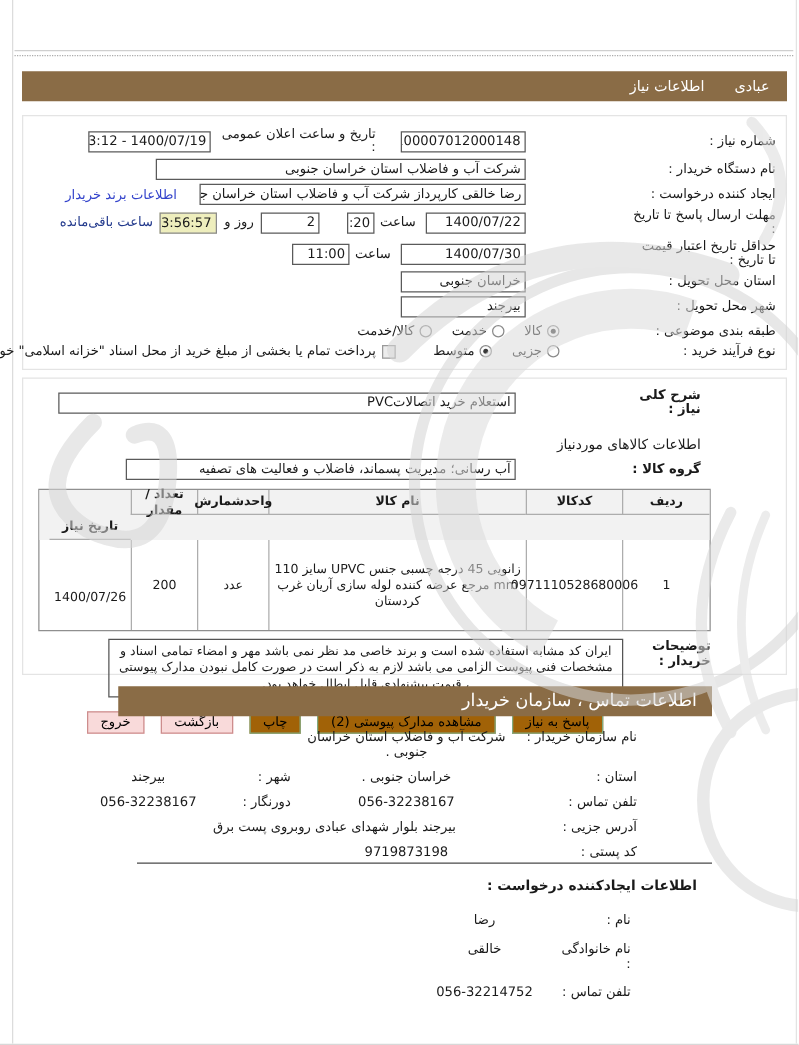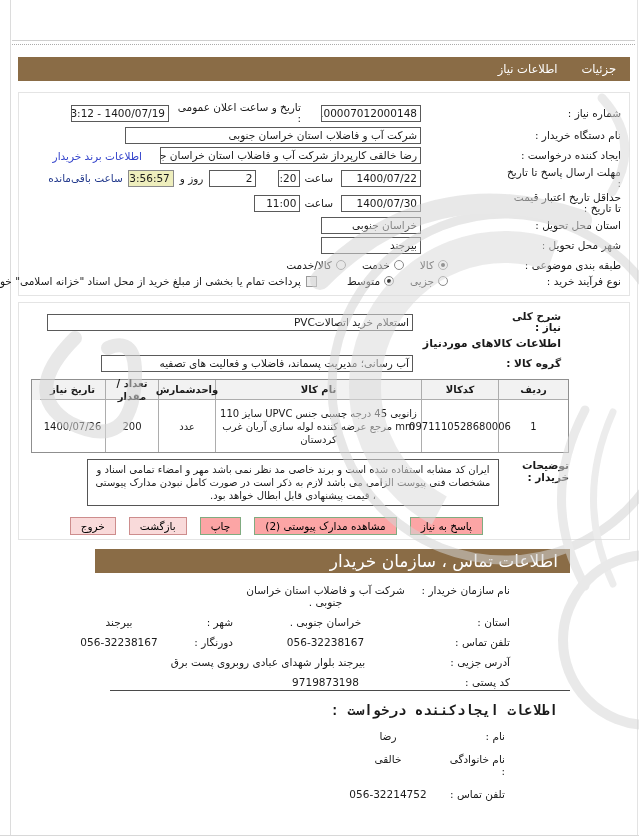--- a/index.html
+++ b/index.html
@@ -49,85 +49,85 @@
   .box.yellow { background:#eeeebd; border-color:#8a8a8a; }
   .link { color:#3343cb; font-size:10.5px; cursor:pointer; }
   .navy { color:#22398c; }
 
   .radio { flex:none; width:10px; height:10px; border:1px solid #8a8a8a; border-radius:50%;
            background:#fdfdfd; margin-left:4px; position:relative; }
   .radio.on::after { content:''; position:absolute; inset:2px; border-radius:50%; background:#3a3a3a; }
   .opt { margin-left:16px; }
   .chk { flex:none; width:11px; height:11px; border:1px solid #9a9a9a; background:#ececec; margin-left:5px; }
 
-  .h-bold { font-weight:bold; font-size:11px; margin:4px 60px 5px 0; }
+  .h-bold { font-weight:normal; font-size:11px; margin:16px 60px 5px 0; }
 
   .tbl { margin:7px 52px 0 0; width:538px; border:1px solid #8f8f8f; }
   .tr { display:flex; }
   .tr.head { background:#f2f2f2; font-weight:bold; }
   .td { border-left:1px solid #adadad; border-bottom:1px solid #adadad;
         display:flex; align-items:center; justify-content:center;
         text-align:center; padding:2px 2px; font-size:10px; line-height:13px; }
   .tr .td:last-child { border-left:none; }
   .tr:last-child .td { border-bottom:none; }
   .c-row  { width:70px; }
   .c-code { width:77px; }
   .c-name { width:206px; }
   .c-unit { width:57px; }
   .c-qty  { width:53px; }
-  .c-date { width:65px; }
+  .c-date { width:65px;margin-top:20px; }
   .tr.head .td { height:20px; }
   .tr.body .td { min-height:52px; }
 
   .descrow { display:flex; margin:6px 52px 0 0; }
   .desclbl { flex:none; width:64px; font-weight:bold; text-align:right; line-height:12px; padding-left:4px; }
   .descbox { flex:none; width:412px; border:1px solid #555; padding:3px 6px; margin-right:6px;
              font-size:10px; line-height:13px; text-align:center; min-height:34px; }
 
   .btnrow { display:flex; gap:13px; margin:11px 138px 0 0; }
   .btn { flex:none; height:18px; line-height:16px; padding:0 10px; font-size:10.5px;
          border:1px solid; cursor:pointer; background:#eee; font-family:inherit; }
-  .btn.green { background:#fca5a5; border-color:#80ab80; }
+  .btn.green { background:#a16207; border-color:#80ab80; }
   .btn.pink  { background:#f9dada; border-color:#cd8d8d; }
 
   .bar2 { position:absolute; top:549px; left:95px; width:475px; height:24px;
-          background:#8a6c46; color:#fff; font-size:17px;
+          background:#8a6c46; color:#fff; font-size:14px;
           display:flex; align-items:center; padding:0 12px; }
 
   .contact { position:absolute; top:584px; left:60px; width:450px; }
   .crow { display:flex; margin-bottom:8px; align-items:flex-start; }
   .clab  { flex:none; width:92px; text-align:right; }
   .cval  { flex:none; width:185px; text-align:center; }
   .clab2 { flex:none; width:55px; text-align:right; }
   .cval2 { flex:none; width:118px; text-align:center; }
   .cval.wide { width:300px; text-align:center; }
 
   .divider { position:absolute; top:690px; left:110px; width:460px; border-top:1px solid #4a4a4a; }
 
-  .creator-title { position:absolute; top:702px; right:81px; font-weight:bold; font-size:14px;font-family:Liberation Mono, monospace; }
+  .creator-title { position:absolute; top:702px; right:81px; font-weight:bold; font-size:11px; }
   .creator { position:absolute; top:730px; right:134px; width:210px; }
   .krow { display:flex; margin-bottom:11px; }
   .klab { flex:none; width:62px; text-align:right; }
   .kval { flex:none; width:110px; text-align:center; }
 
   .watermark { position:absolute; top:80px; left:0; width:639px; height:700px;
                pointer-events:none; opacity:0.55; z-index:5; }
 </style>
 </head>
 <body>
 
 <div class="page">
 
   <div class="edge-left"></div>
   <div class="edge-right"></div>
   <div class="topline-solid"></div>
   <div class="topline-dotted"></div>
 
   <div class="tabbar">
-    <span class="tab">جزئیات</span>
+    <span class="tab">عبادی</span>
     <span class="tab">اطلاعات نیاز</span>
   </div>
 
   <div class="panel panel1">
     <div class="r">
       <span class="lbl">شماره نیاز :</span>
       <span class="sp" style="width:82px"></span>
       <span class="box" style="width:100px">1100007012000148</span>
       <span class="sp" style="width:20px"></span>
       <span class="lbl" style="width:132px">تاریخ و ساعت اعلان عمومی :</span>
@@ -158,21 +158,21 @@
       <span class="sp" style="width:6px"></span>
       <span>روز و</span>
       <span class="sp" style="width:6px"></span>
       <span class="box yellow center" style="width:46px">23:56:57</span>
       <span class="sp" style="width:5px"></span>
       <span class="navy">ساعت باقی‌مانده</span>
     </div>
     <div class="r">
       <span class="lbl">حداقل تاریخ اعتبار قیمت تا تاریخ :</span>
       <span class="sp" style="width:82px"></span>
-      <span class="box" style="width:80px">1400/07/30</span>
+      <span class="box" style="width:100px">1400/07/30</span>
       <span class="sp" style="width:8px"></span>
       <span>ساعت</span>
       <span class="sp" style="width:4px"></span>
       <span class="box" style="width:46px">11:00</span>
     </div>
     <div class="r">
       <span class="lbl">استان محل تحویل :</span>
       <span class="sp" style="width:82px"></span>
       <span class="box" style="width:100px">خراسان جنوبی</span>
     </div>

